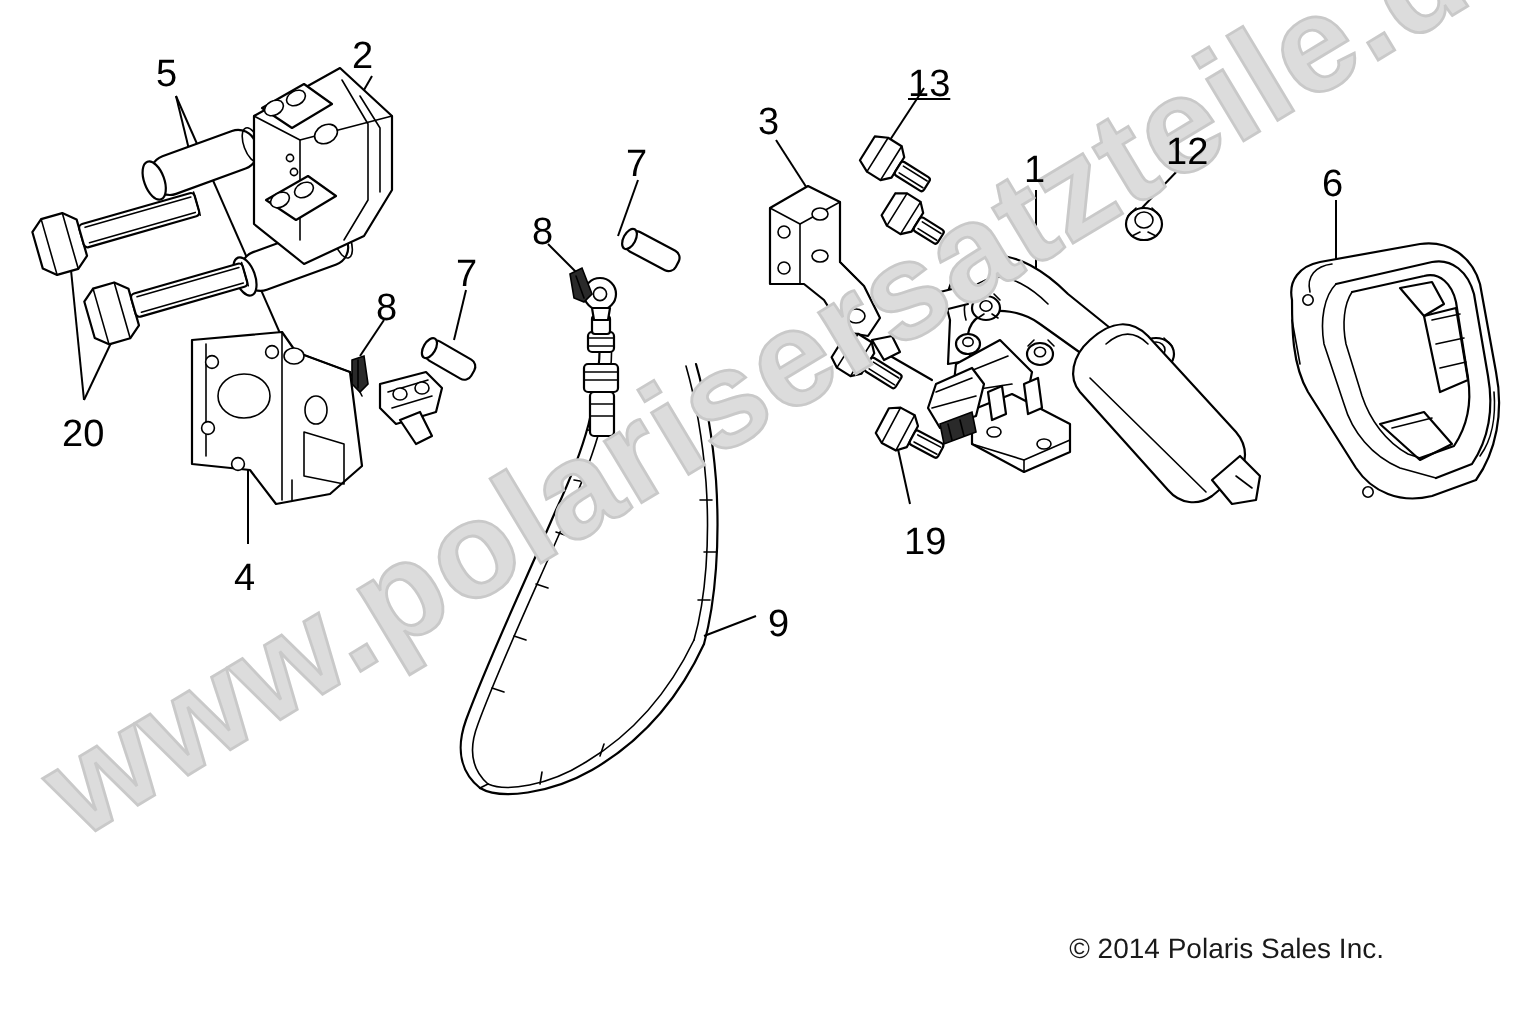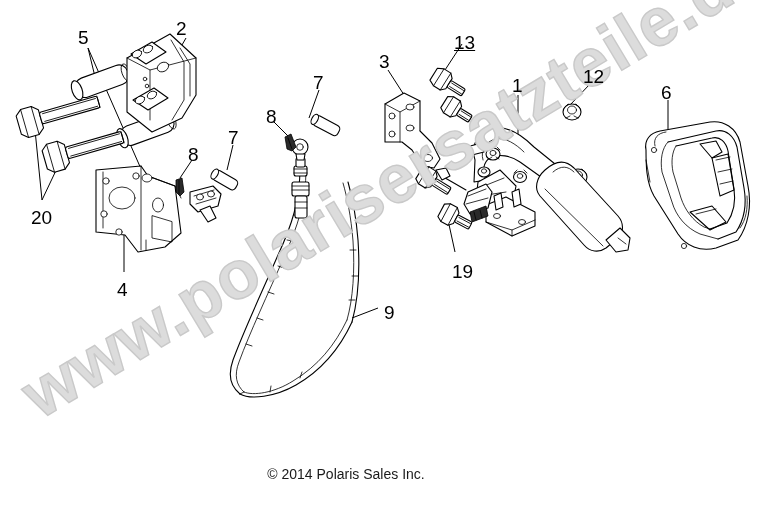--- a/index.html
+++ b/index.html
@@ -36,21 +36,21 @@
     left: 0; top: 0;
     width: 759px;
     height: 514px;
     pointer-events: none;
   }
   #copyright-notice {
     position: absolute;
     left: 0;
     top: 466px;
     width: 692px;
-    text-align: center;
+    text-align: right;
     font-family: "Liberation Sans", sans-serif;
     font-size: 14px;
     color: #1a1a1a;
     user-select: none;
   }
 </style>
 </head>
 <body>
 
 <div id="page">

